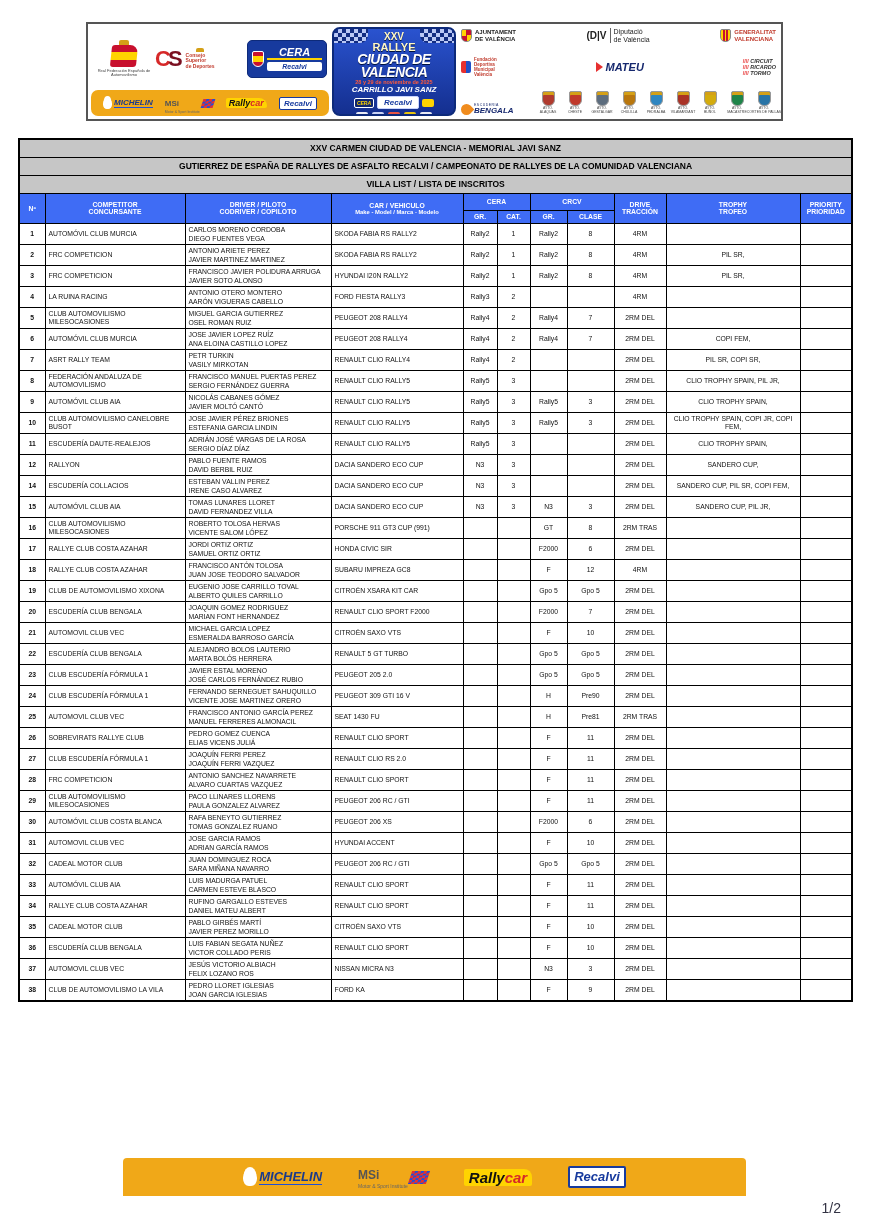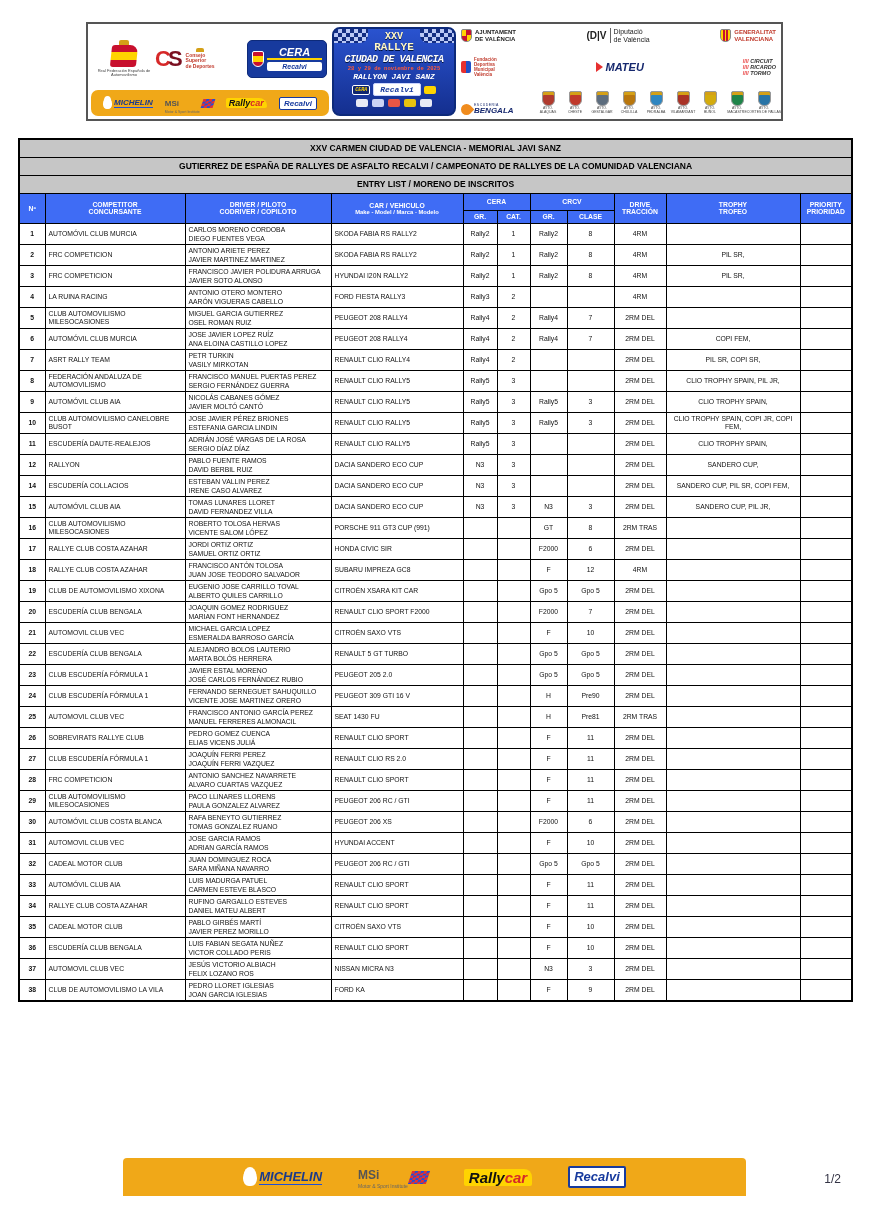--- a/index.html
+++ b/index.html
@@ -50,30 +50,30 @@
     background:conic-gradient(#1f4fd8 0 25%,#e63030 0 50%,#1f4fd8 0 75%,#e63030 0) 0 0/6px 4.5px;}
   .rallycar{font-style:italic;font-weight:bold;font-size:9px;background:#ffd400;
     border-radius:2px 8px 2px 2px;padding:0 3px;}
   .rc-a{color:#111;}
   .rc-b{color:#d62828;}
   .recalvi-box{background:#fff;border:1px solid #173a9e;color:#173a9e;font-weight:bold;
     font-style:italic;font-size:8px;padding:0 4px;border-radius:2px;line-height:11px;}
 
   
   .plate{width:168px;background:linear-gradient(180deg,#2a53cf,#142f8f);border:2px solid #0d2a7a;
-    border-radius:8px;color:#fff;text-align:center;position:relative;overflow:hidden;padding-top:3px;font-family:Liberation Mono, monospace;}
+    border-radius:8px;color:#fff;text-align:center;position:relative;overflow:hidden;padding-top:3px;}
   .checker{position:absolute;top:0;width:34px;height:14px;opacity:.8;
     background:conic-gradient(#dfe6ff 0 25%,#0e2570 0 50%,#dfe6ff 0 75%,#0e2570 0) 0 0/8px 8px;}
   .checker.cl{left:0;border-radius:0 0 8px 0;}
   .checker.cr{right:0;border-radius:0 0 0 8px;}
   .p-xxv{font-size:10px;font-weight:bold;color:#fff8c8;line-height:10px;position:relative;z-index:1;
     text-shadow:0 1px 0 #00123f;}
   .p-rallye{font-size:11px;font-weight:bold;color:#fff8c8;line-height:11px;position:relative;z-index:1;
     text-shadow:0 1px 0 #00123f;}
-  .p-city{font-size:10px;font-weight:bold;font-style:italic;line-height:13px;letter-spacing:-0.5px;
+  .p-city{font-size:14px;font-weight:bold;font-style:italic;line-height:13px;letter-spacing:-0.5px;
     text-shadow:0 1px 0 #00123f;}
   .p-date{font-size:5.5px;font-weight:bold;color:#ff5a3c;line-height:6px;}
   .p-mem{font-size:8px;font-weight:bold;font-style:italic;line-height:9px;color:#fff;}
   .p-mid{display:flex;align-items:center;justify-content:center;gap:3px;margin-top:2px;}
   .p-cera{background:#0e2570;border:1px solid #fff;color:#ffd400;font-size:5px;font-weight:bold;
     font-style:italic;padding:1px 2px;border-radius:2px;}
   .p-recalvi{background:#fff;color:#173a9e;font-weight:bold;font-style:italic;font-size:8px;
     padding:0 6px;border-radius:2px;line-height:11px;border:1px solid #c9d4ff;}
   .p-blob{width:12px;height:8px;border-radius:2px;}
   .p-bottom{display:flex;align-items:center;justify-content:center;gap:4px;margin-top:3px;}
@@ -133,21 +133,21 @@
   .footer-orange .mich-word{font-size:13px;}
   .footer-orange .mich-man{width:14px;height:17px;}
   .footer-orange .msi-word{font-size:12px;}
   .footer-orange .msi-sub{font-size:5px;}
   .footer-orange .msi-flag{width:18px;height:13px;}
   .footer-orange .rallycar{font-size:15px;padding:0 5px;}
   .footer-orange .recalvi-box{font-size:13px;line-height:18px;border-width:2px;}
   .footer-black{height:17px;background:#0d0d0d;color:#fff;display:flex;align-items:center;
     justify-content:center;font-size:10px;font-weight:bold;letter-spacing:6px;
     font-family:"Liberation Mono", monospace;}
-  .page-num{position:absolute;right:28px;top:1172px;font-size:12px;color:#334;}
+  .page-num{position:absolute;right:28px;top:1200px;font-size:14px;color:#334;}
 </style>
 </head>
 <body>
 
 <div class="banner">
   <div class="b-left">
     <div class="left-top">
       <div class="logo rfeda">
         <div class="rfeda-crown"></div>
         <div class="rfeda-flag"></div>
@@ -188,21 +188,21 @@
     </div>
   </div>
 
   <div class="plate">
     <div class="checker cl"></div>
     <div class="checker cr"></div>
     <div class="p-xxv">XXV</div>
     <div class="p-rallye">RALLYE</div>
     <div class="p-city">CIUDAD DE VALENCIA</div>
     <div class="p-date">28 y 29 de noviembre de 2025</div>
-    <div class="p-mem">RALLYON JAVI SANZ</div>
+    <div class="p-mem">CARRILLO JAVI SANZ</div>
     <div class="p-mid">
       <span class="p-cera">CERA</span>
       <span class="p-recalvi">Recalvi</span>
       <span class="p-blob" style="background:#ffd400"></span>
     </div>
     <div class="p-bottom">
       <span class="p-blob" style="background:#fff"></span>
       <span class="p-blob" style="background:#dfe6ff"></span>
       <span class="p-blob" style="background:#ff5a3c"></span>
       <span class="p-blob" style="background:#ffd400"></span>
@@ -348,21 +348,21 @@
       <col style="width:52px">
   </colgroup>
   <thead>
     <tr class="title-row">
         <td colspan="11">XXV CARMEN CIUDAD DE VALENCIA - MEMORIAL JAVI SANZ</td>
       </tr>
     <tr class="title-row">
         <td colspan="11">GUTIERREZ DE ESPAÑA DE RALLYES DE ASFALTO RECALVI / CAMPEONATO DE RALLYES DE LA COMUNIDAD VALENCIANA</td>
       </tr>
     <tr class="title-row">
-        <td colspan="11">ENTRY LIST / MORENO DE INSCRITOS</td>
+        <td colspan="11">VILLA LIST / LISTA DE INSCRITOS</td>
       </tr>
     <tr class="h1">
       <th rowspan="2">Nº</th>
       <th rowspan="2">
           <div>COMPETITOR</div>
           <div>CONCURSANTE</div>
         </th>
       <th rowspan="2">
           <div>DRIVER / PILOTO</div>
           <div>CODRIVER / COPILOTO</div>

